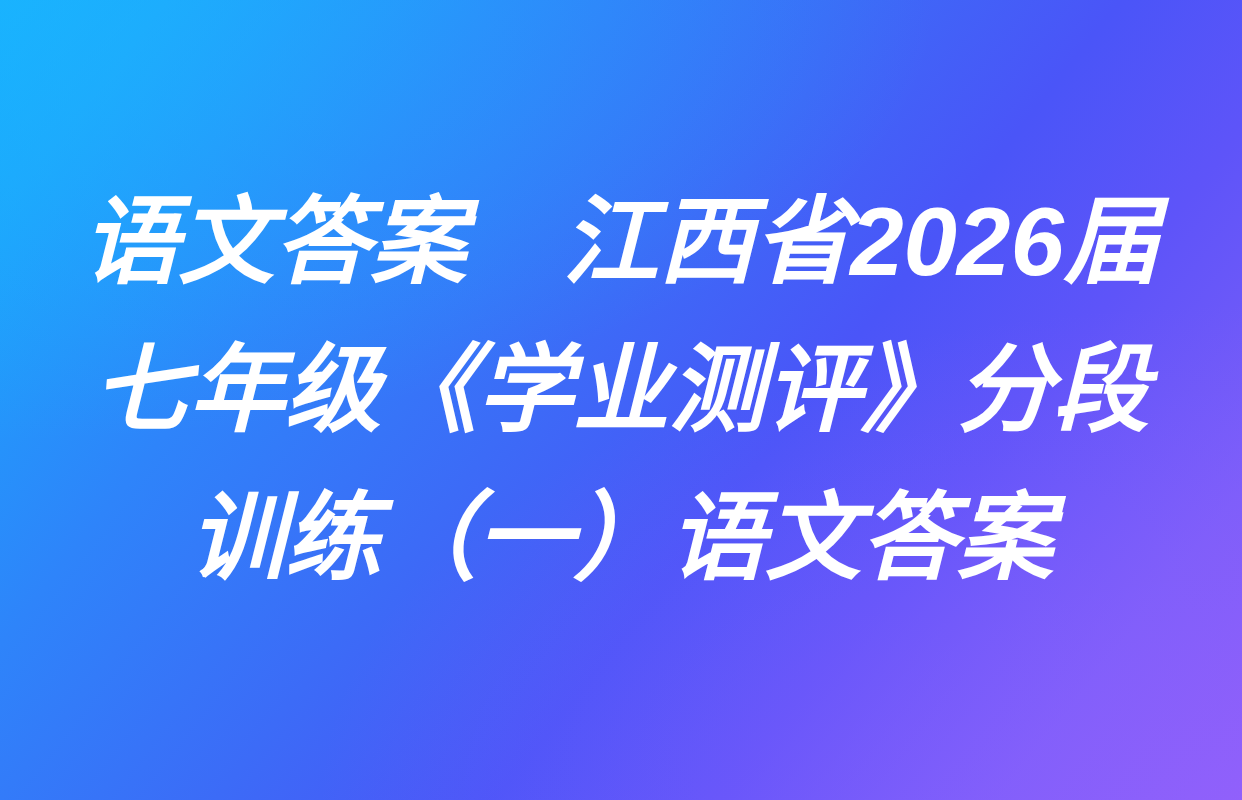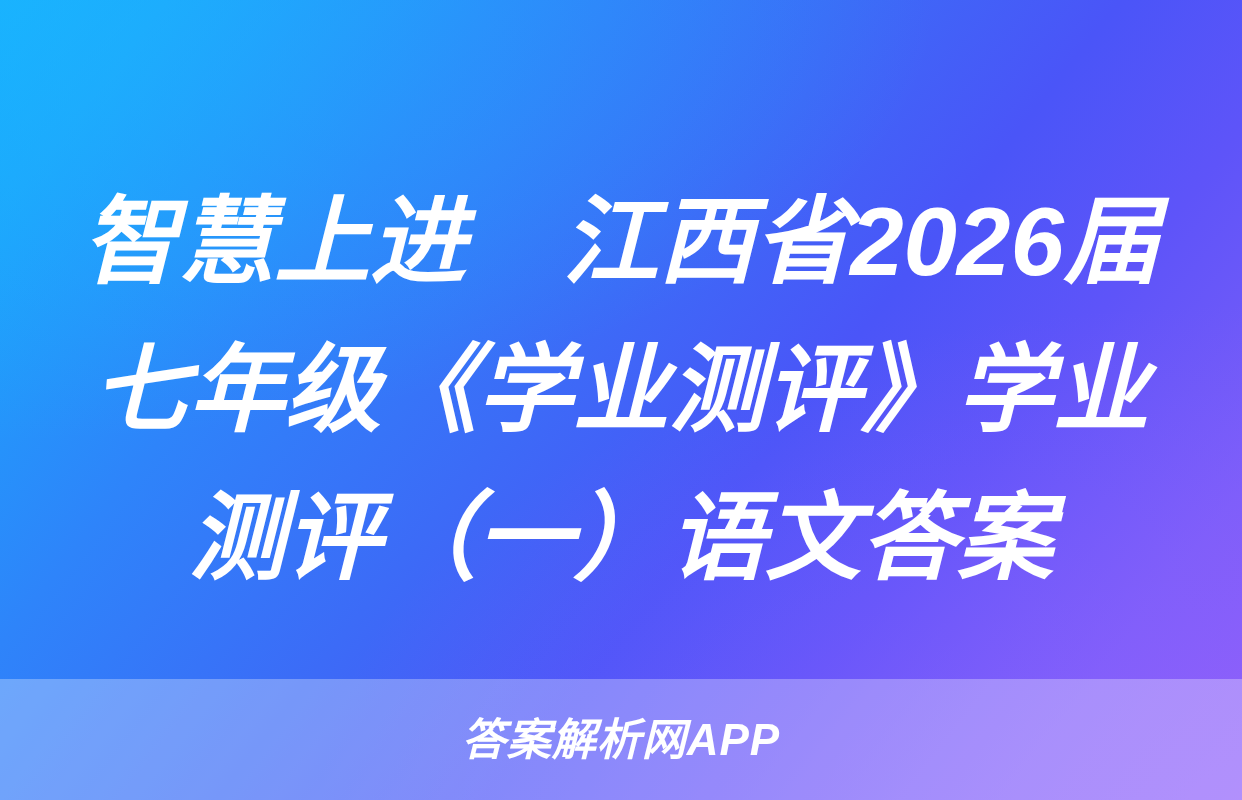--- a/index.html
+++ b/index.html
@@ -88,20 +88,17 @@
     white-space: nowrap;
     font-family: "Liberation Sans", "DejaVu Sans", sans-serif;
   }
 </style>
 </head>
 <body>
 
 <div id="poster">
 
   <div class="headline-wrap">
-    <h1 class="headline">智慧上进　江西省2026届七年级《学业测评》学业测评（一）语文答案</h1>
+    <h1 class="headline">语文答案　江西省2026届七年级《学业测评》分段训练（一）语文答案</h1>
   </div>
 
-  <div class="footer-band">
-    <div class="footer-brand">答案解析网APP</div>
-  </div>
 
 </div>
 
 </body></html>

